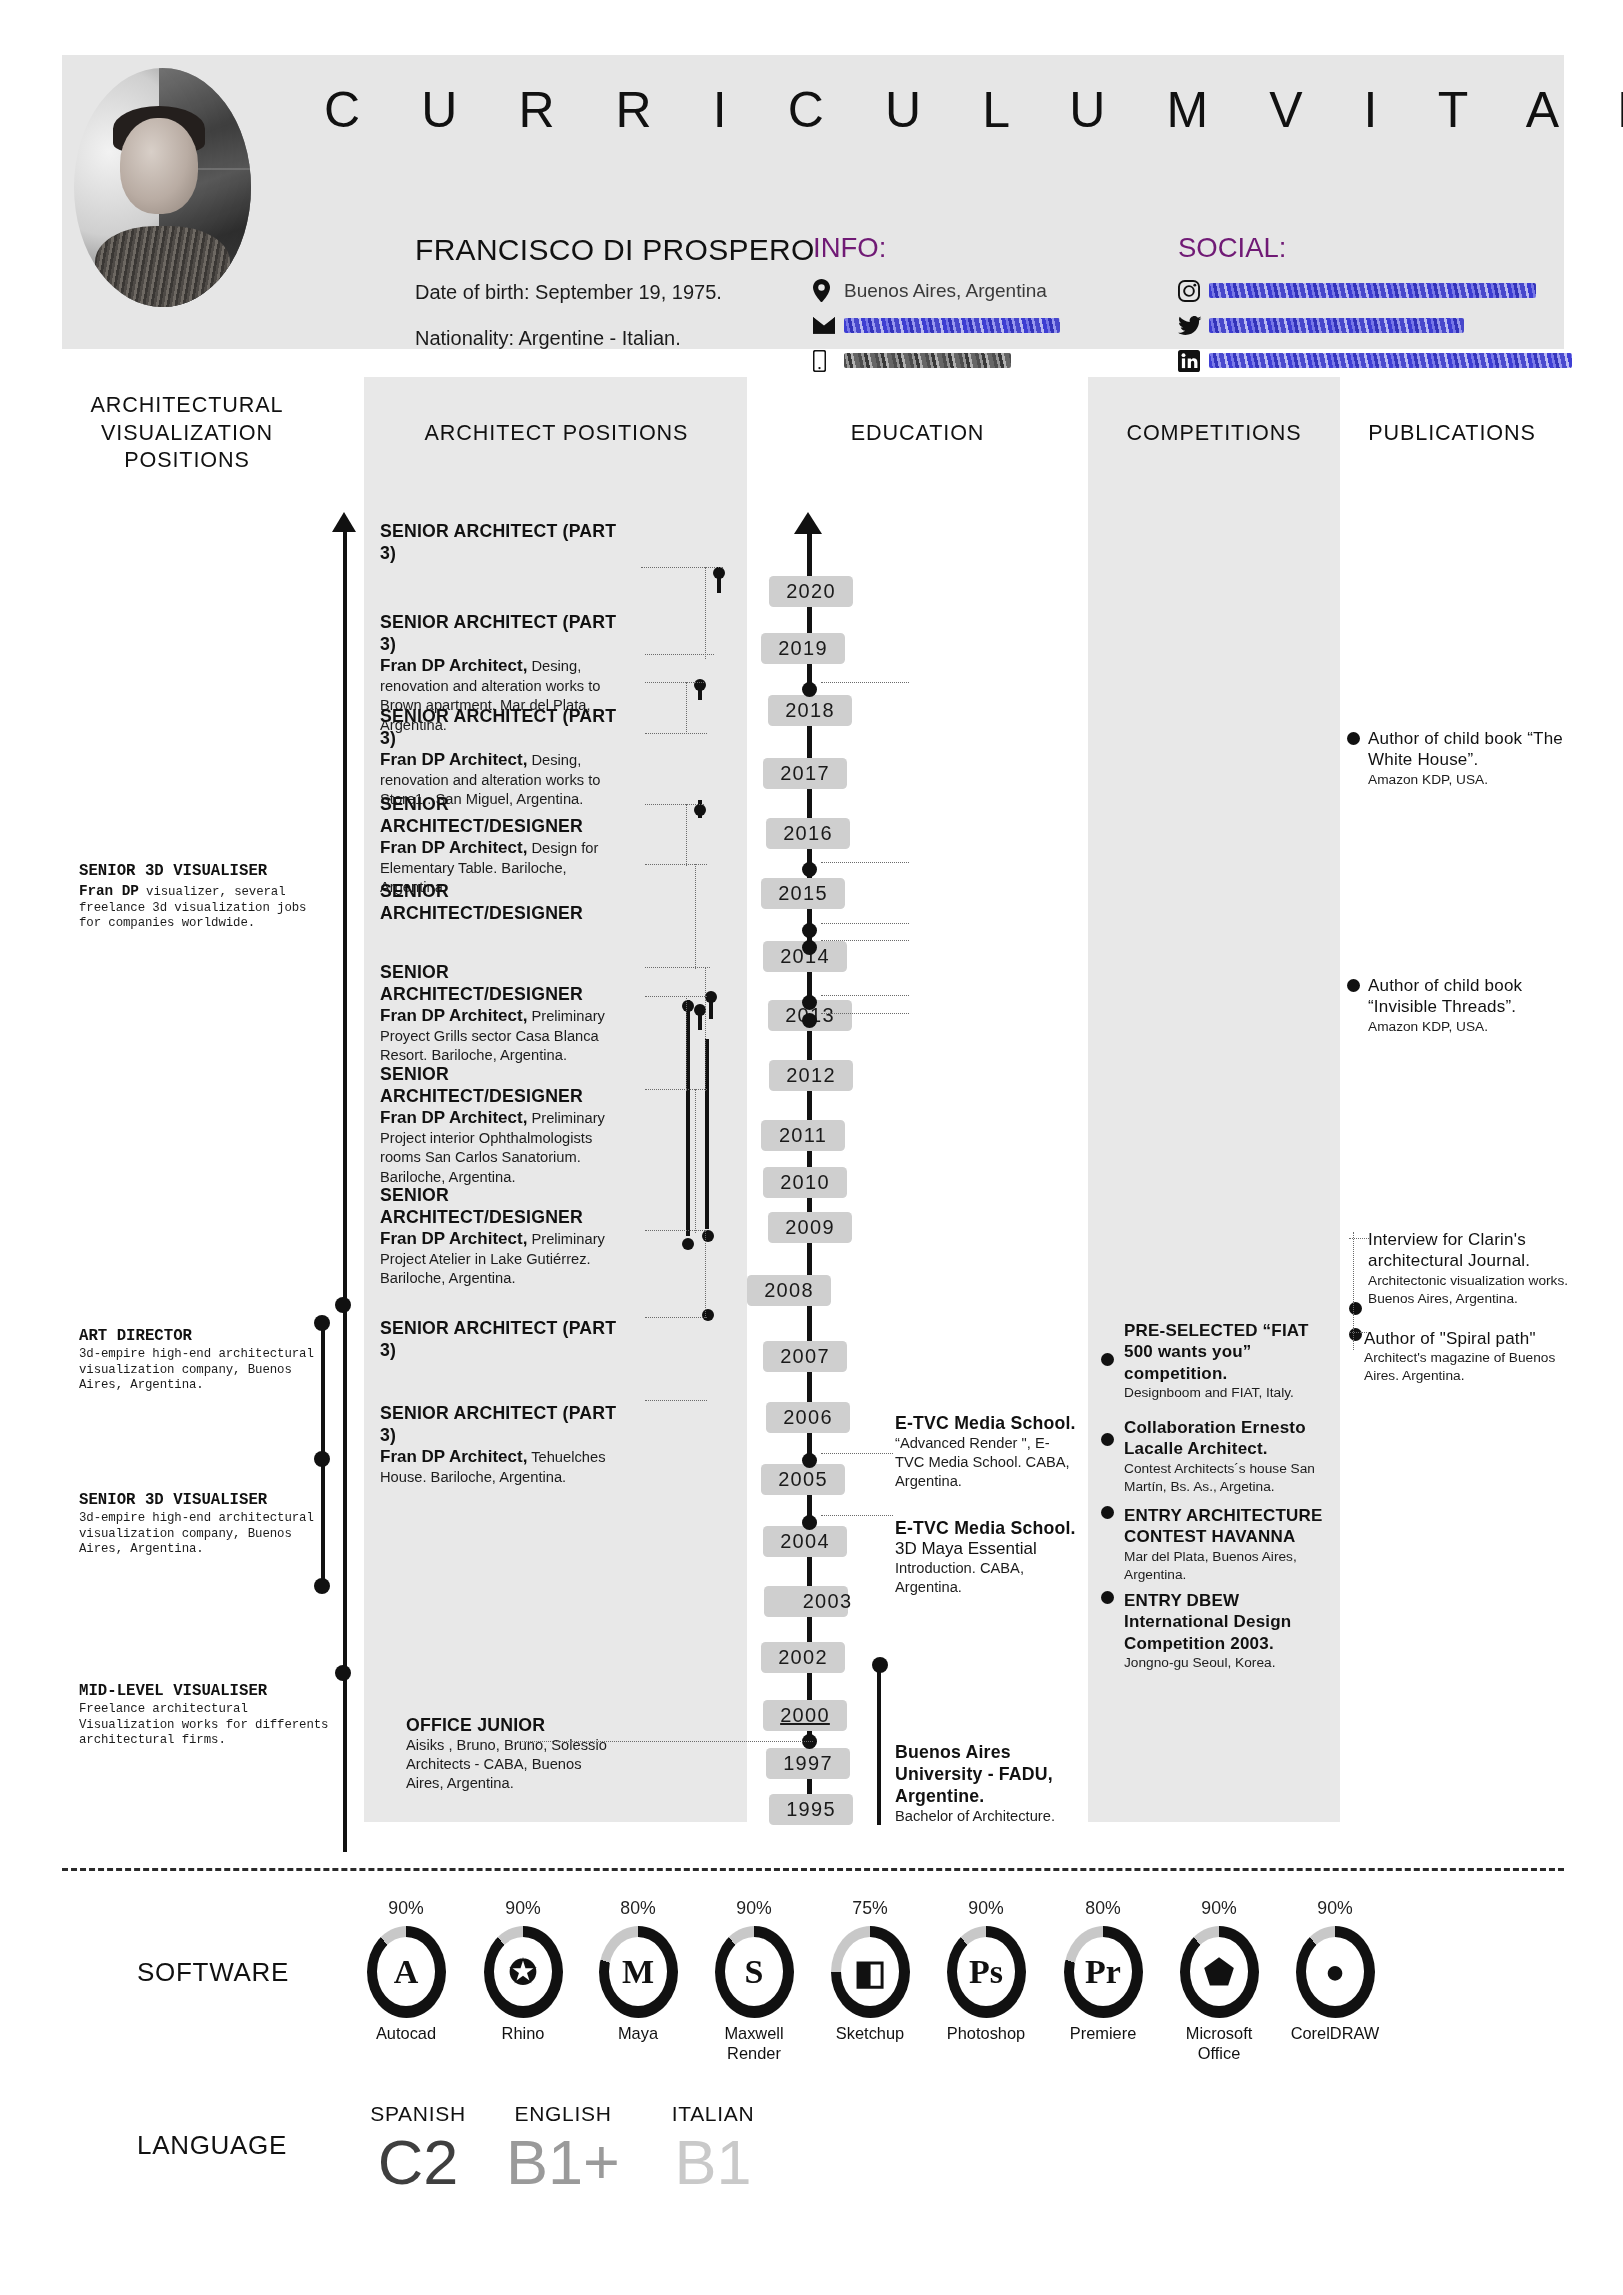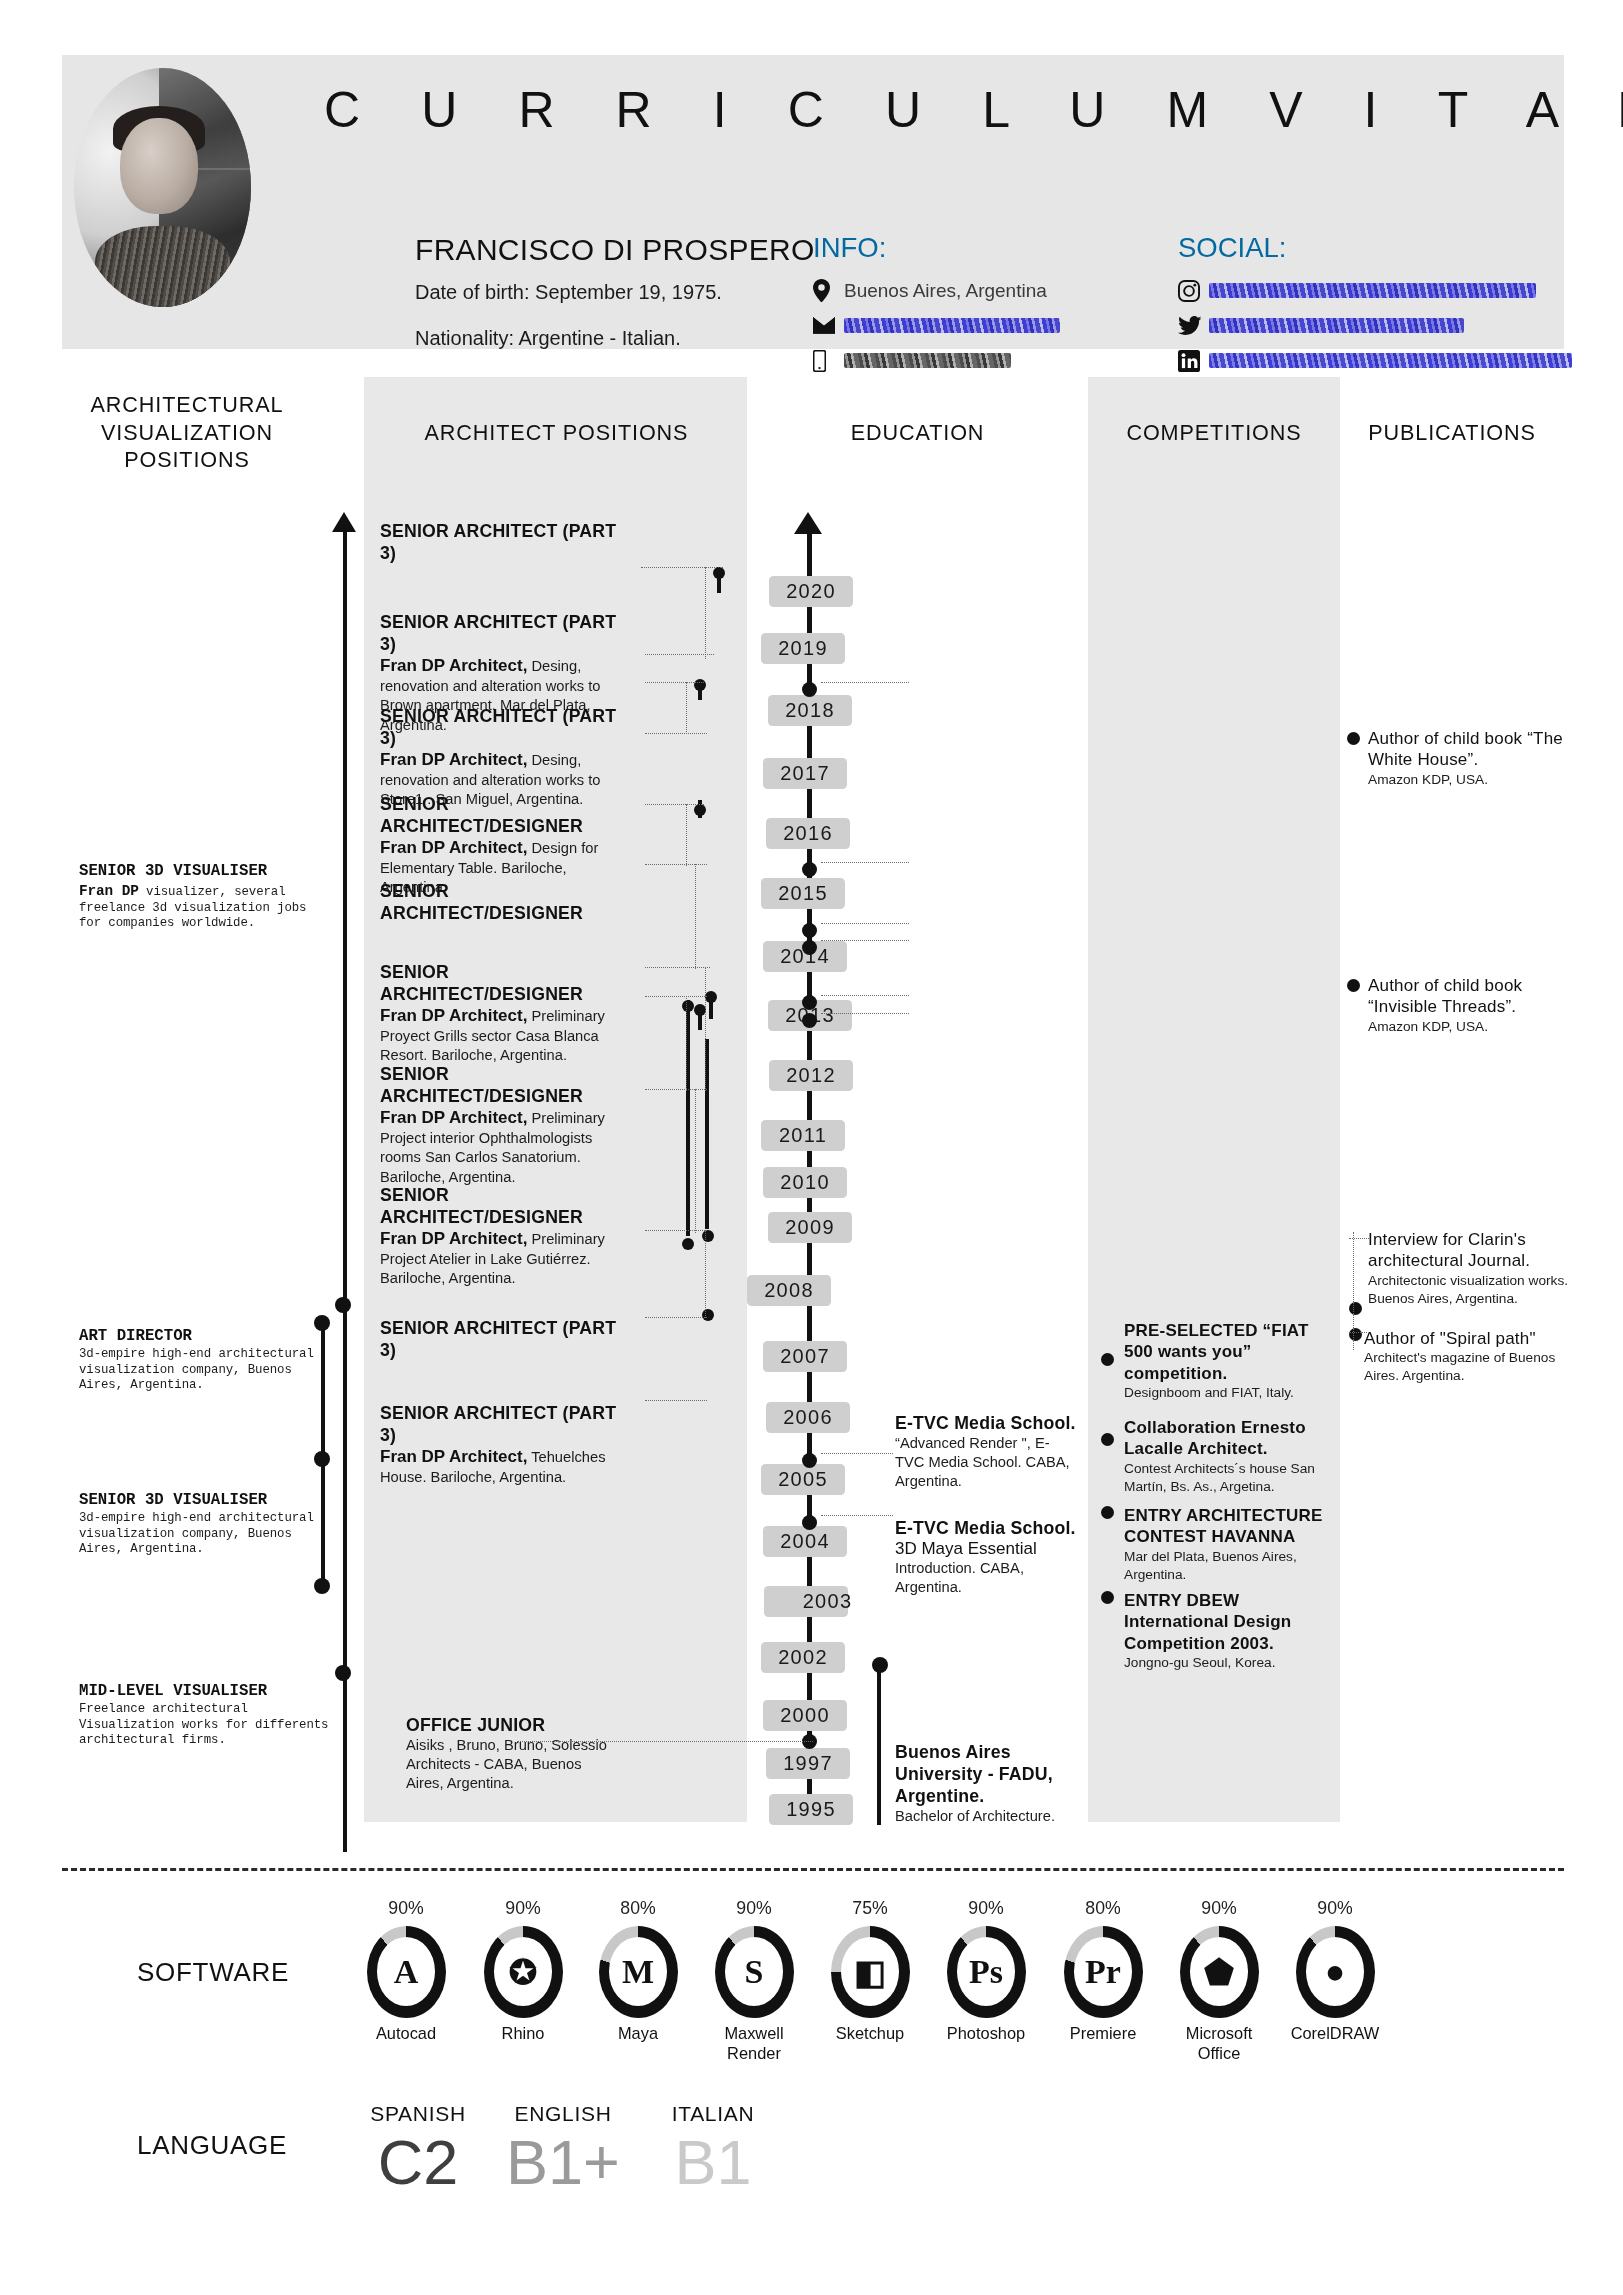--- a/index.html
+++ b/index.html
@@ -57,21 +57,21 @@
     font-size:30px; font-weight:400; letter-spacing:0.3px; color:#111;
   }
   .person-sub {
     position:absolute; left:353px; font-size:20px; color:#1b1b1b; font-weight:300;
   }
   .person-sub.l1 { top: 226px; }
   .person-sub.l2 { top: 272px; }
 
   .info-block { position:absolute; left:751px; top:177px; }
   .social-block { position:absolute; left:1116px; top:177px; }
-  .blk-title { font-size:27.5px; font-weight:300; color:#0369a1; margin-bottom:9.2px; }
+  .blk-title { font-size:27.5px; font-weight:300; color:#701a75; margin-bottom:9.2px; }
   .blk-row { display:flex; align-items:center; height:35px; }
   .blk-ic { width:31px; display:flex; align-items:center; justify-content:flex-start; }
   .blk-tx { font-size:19px; color:#3a3a3a; font-weight:400; }
 
   
   .redact {
     display:inline-block; height:14.4px; border-radius:2px;
     background: repeating-linear-gradient(78deg,
       #2a2ad0 0 3.9px, #6a6ae6 3.9px 6.5px, #1f1fb5 6.5px 9.8px, #8f8fee 9.8px 12.4px,
       #3636c8 12.4px 17px, #b6b6f2 17px 19.6px);
@@ -317,21 +317,21 @@
       </div>
       <div class="year-chip" style="left: 763px; top: 1526px;">
         <span>2004</span>
       </div>
       <div class="year-chip" style="left: 764px; top: 1586px; padding-left: 43px;">
         <span>2003</span>
       </div>
       <div class="year-chip" style="left: 761px; top: 1642px;">
         <span>2002</span>
       </div>
-      <div class="year-chip" style="left: 763px; top: 1700px;">
+      <div class="year-chip" style="left: 763px; top: 1700px; text-decoration: underline;">
         <span>2000</span>
       </div>
       <div class="year-chip" style="left: 766px; top: 1748px;">
         <span>1997</span>
       </div>
       <div class="year-chip" style="left: 769px; top: 1794px;">
         <span>1995</span>
       </div>
     </div>
   <div id="tl-dots">

